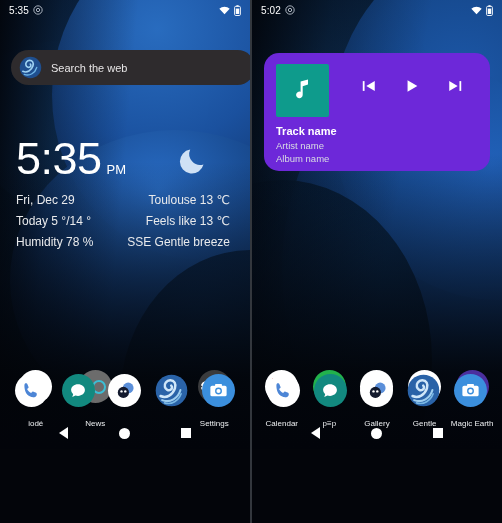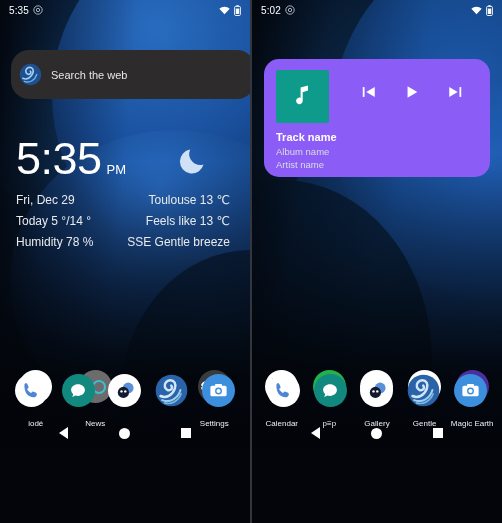--- a/index.html
+++ b/index.html
@@ -55,38 +55,38 @@
   
   .statusbar{position:absolute;top:0;left:0;right:0;height:20px;display:flex;align-items:center;
              justify-content:space-between;padding:0 9px;z-index:9;}
   .sb-left{display:flex;align-items:center;gap:4px;}
   .sb-time{color:#fff;font-size:10px;letter-spacing:.1px;}
   .sb-right{display:flex;align-items:center;gap:4px;}
   .icn{display:block;}
 
   
   .searchbar{position:absolute;left:11px;top:50px;width:228px;height:35px;border-radius:18px;
-             background:#2e2b2d;display:flex;align-items:center;padding:7px 8px;z-index:6;}
+             background:#2e2b2d;display:flex;align-items:center;padding:0 8px;z-index:6;}
   .search-text{color:#e7e5e6;font-size:11px;margin-left:9px;}
 
   
   .clockw{position:absolute;left:0;top:136px;width:250px;z-index:6;padding:0 16px;box-sizing:border-box;}
   .clock-row{display:flex;align-items:flex-end;justify-content:space-between;}
   .clock-time{display:flex;align-items:baseline;}
   .ctime{color:#fff;font-size:45px;font-weight:300;line-height:1;letter-spacing:-.5px;}
   .campm{color:#fff;font-size:13px;font-weight:400;margin-left:5px;}
   .moonwrap{margin-right:22px;margin-bottom:4px;}
   .winfo{display:flex;justify-content:space-between;margin-top:12px;padding-right:4px;}
   .wcol{display:flex;flex-direction:column;gap:7px;}
   .wcol.right{align-items:flex-end;}
   .wline{color:#e9eaec;font-size:12px;}
 
   
-  .musicw{position:absolute;left:12px;top:59px;width:226px;height:118px;border-radius:15px;
-          background:#8b5cf6;z-index:6;padding:11px 12px;box-sizing:border-box;}
+  .musicw{position:absolute;left:12px;top:53px;width:226px;height:118px;border-radius:15px;
+          background:#6d28d9;z-index:6;padding:11px 12px;box-sizing:border-box;}
   .music-top{display:flex;align-items:flex-start;}
   .albumart{width:53px;height:53px;background:#0e9b8c;border-radius:2px;display:flex;
             align-items:center;justify-content:center;flex:none;}
   .controls{display:flex;align-items:center;gap:27px;margin-left:32px;margin-top:14px;}
   .ctrl{cursor:pointer;}
   .music-meta{margin-top:7px;}
   .m-track{color:#fff;font-size:11px;font-weight:bold;line-height:1.35;}
   .m-sub{color:#d9dde2;font-size:9.5px;line-height:1.42;}
 
   
@@ -344,22 +344,22 @@
           <span class="ctrl">
             <svg width="16" height="16" viewBox="0 0 18 18">
                 <path d="M2.5 3.5v11L12 9z" fill="#fff"></path>
                 <rect x="14" y="3.5" width="2" height="11" fill="#fff"></rect>
               </svg>
           </span>
         </div>
       </div>
       <div class="music-meta">
         <div class="m-track">Track name</div>
+        <div class="m-sub">Artist name</div>
         <div class="m-sub">Album name</div>
-        <div class="m-sub">Artist name</div>
       </div>
     </div>
 
     <div class="appgrid">
       <div class="appcell">
         <div class="appicon" style="background:#fff">
           <svg width="33" height="33" viewBox="0 0 33 33">
             <rect x="7" y="8" width="19" height="18" rx="2" fill="#20242b"></rect>
             <rect x="7" y="8" width="19" height="3.4" fill="#d93b34"></rect>
             <text x="16.5" y="22.5" text-anchor="middle" font-family="Liberation Sans, sans-serif" font-size="11" font-weight="bold" fill="#fff">29</text>

